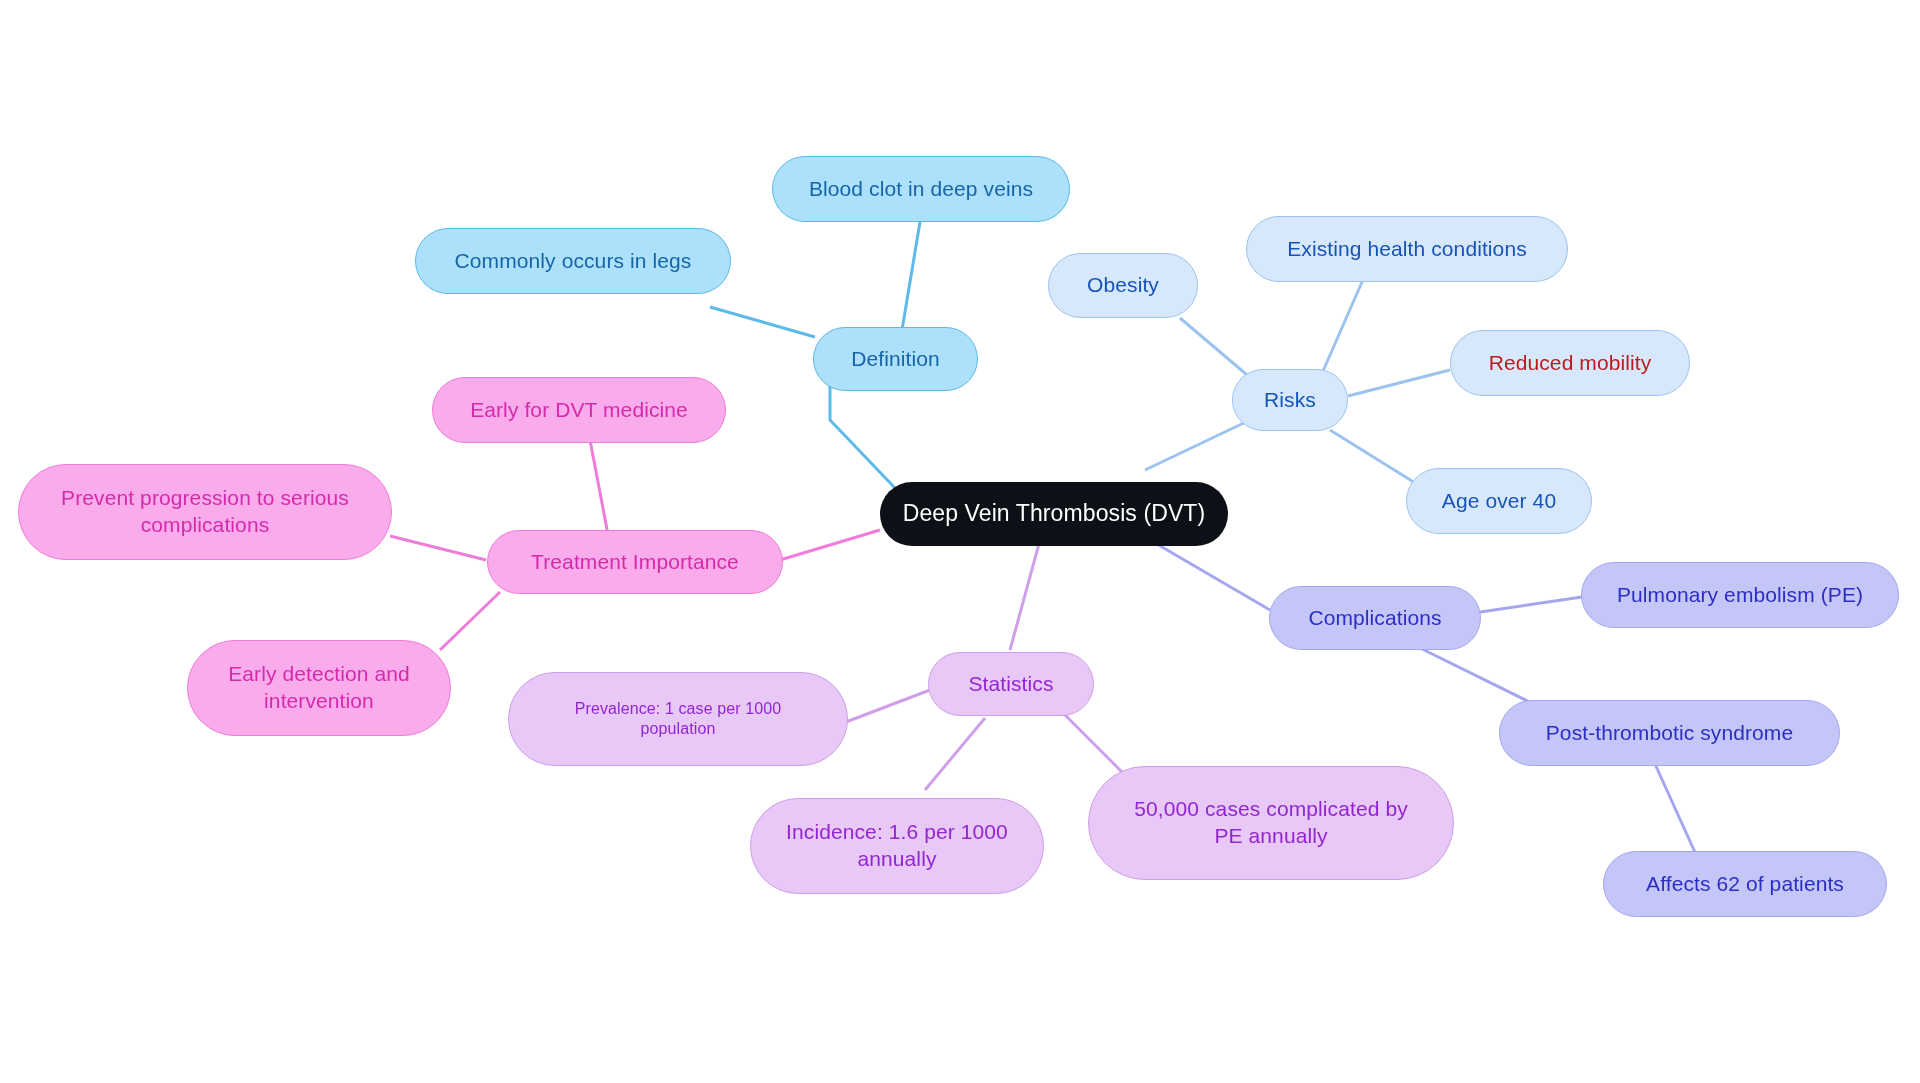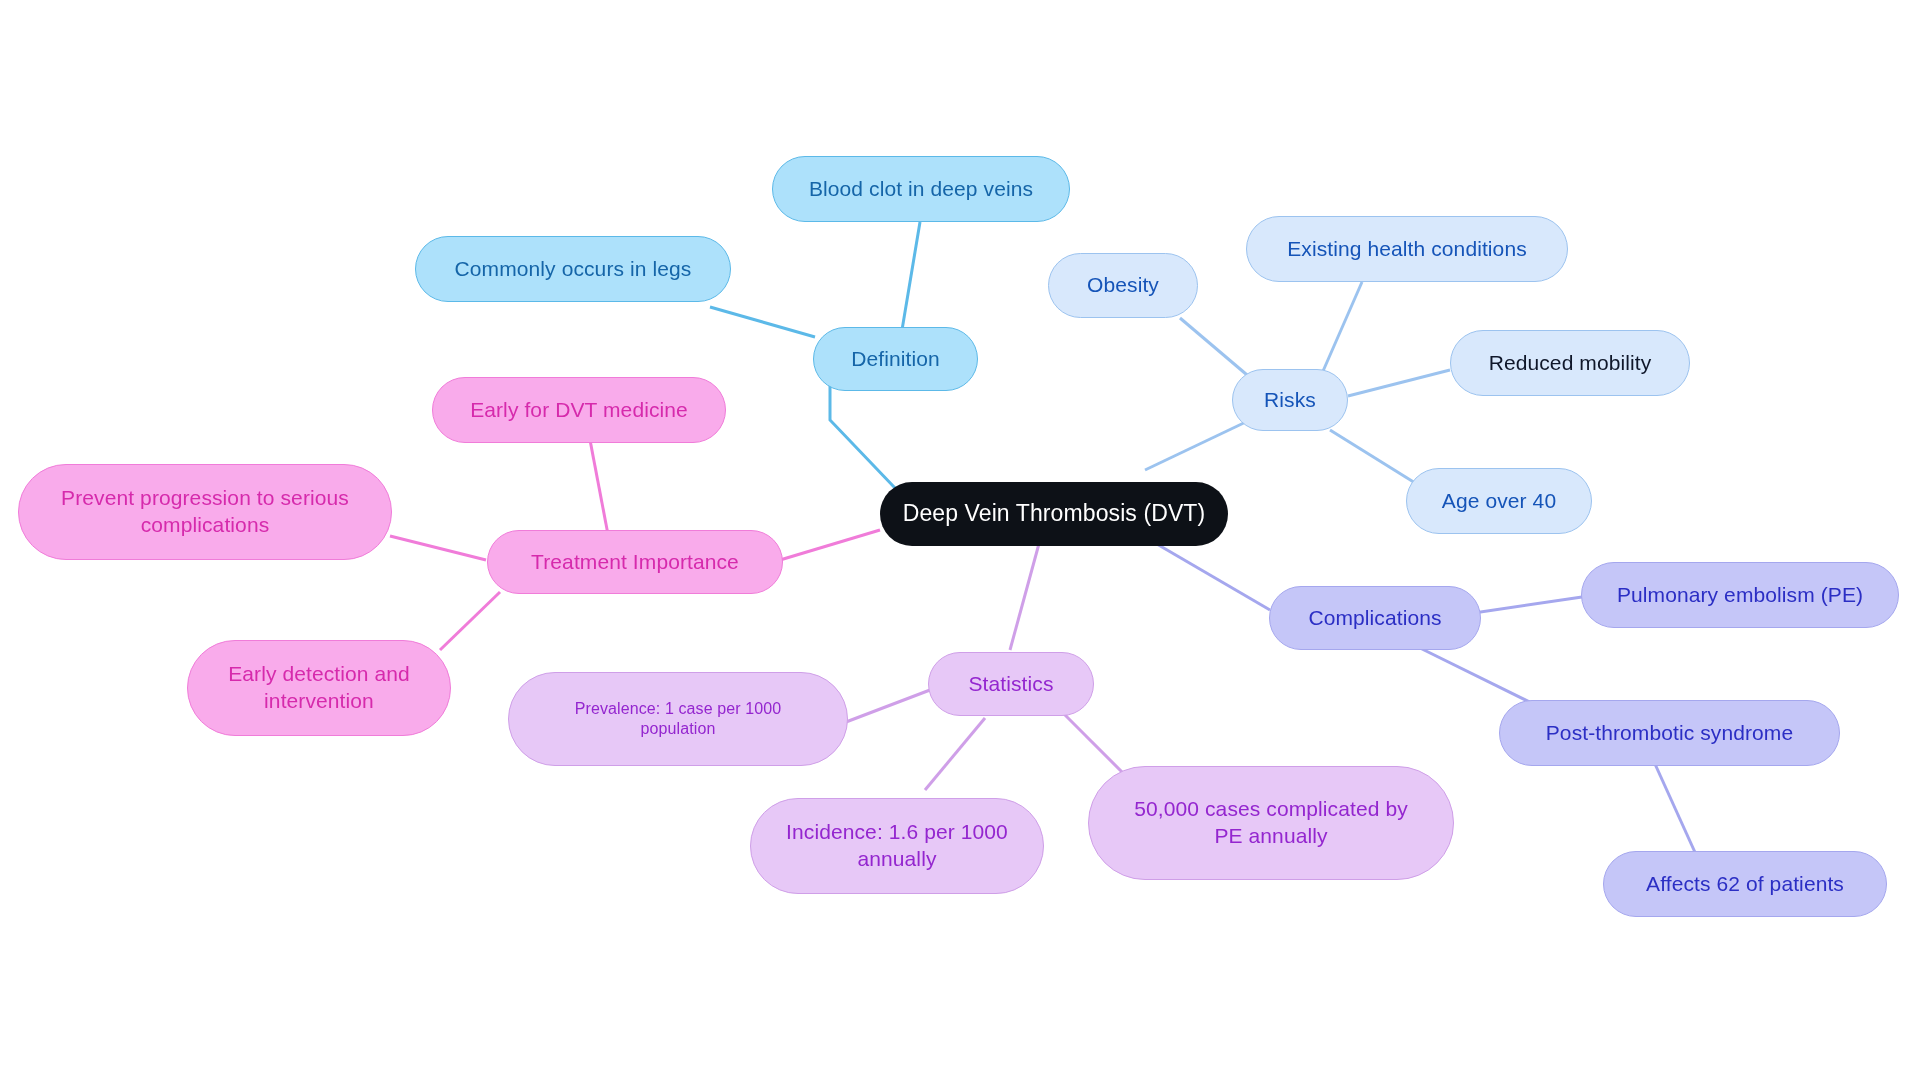--- a/index.html
+++ b/index.html
@@ -97,29 +97,29 @@
 
     <path d="M 500 592 L 440 650" fill="none" stroke="#f07cd9" stroke-width="3"></path>
   </svg>
 
   <div class="node node-root" style="left:880px; top:482px; width:348px; height:64px; background:#0d1117; color:#ffffff; font-size:23px;">Deep Vein Thrombosis (DVT)</div>
 
   <div class="node" style="left:813px; top:327px; width:165px; height:64px; background:#ade1fb; border-color:#5cb9e8; color:#1565a8; font-size:21px;">Definition</div>
 
   <div class="node" style="left:772px; top:156px; width:298px; height:66px; background:#ade1fb; border-color:#5cb9e8; color:#1565a8; font-size:21px;">Blood clot in deep veins</div>
 
-  <div class="node" style="left:415px; top:236px; width:316px; height:66px; background:#ade1fb; border-color:#5cb9e8; color:#1565a8; font-size:21px;">Commonly occurs in legs</div>
+  <div class="node" style="left:415px; top:228px; width:316px; height:66px; background:#ade1fb; border-color:#5cb9e8; color:#1565a8; font-size:21px;">Commonly occurs in legs</div>
 
   <div class="node" style="left:1232px; top:369px; width:116px; height:62px; background:#d8e8fc; border-color:#9cc3ef; color:#1554b8; font-size:21px;">Risks</div>
 
   <div class="node" style="left:1048px; top:253px; width:150px; height:65px; background:#d8e8fc; border-color:#9cc3ef; color:#1554b8; font-size:21px;">Obesity</div>
 
   <div class="node" style="left:1246px; top:216px; width:322px; height:66px; background:#d8e8fc; border-color:#9cc3ef; color:#1554b8; font-size:21px;">Existing health conditions</div>
 
-  <div class="node" style="left:1450px; top:330px; width:240px; height:66px; background:#d8e8fc; border-color:#9cc3ef; color:#0f172a; font-size:21px;">Reduced mobility</div>
+  <div class="node" style="left:1450px; top:330px; width:240px; height:66px; background:#d8e8fc; border-color:#9cc3ef; color:#b91c1c; font-size:21px;">Reduced mobility</div>
 
   <div class="node" style="left:1406px; top:468px; width:186px; height:66px; background:#d8e8fc; border-color:#9cc3ef; color:#1554b8; font-size:21px;">Age over 40</div>
 
   <div class="node" style="left:1269px; top:586px; width:212px; height:64px; background:#c5c6f8; border-color:#a5a7ee; color:#2b2ec4; font-size:21px;">Complications</div>
 
   <div class="node" style="left:1581px; top:562px; width:318px; height:66px; background:#c5c6f8; border-color:#a5a7ee; color:#2b2ec4; font-size:21px;">Pulmonary embolism (PE)</div>
 
   <div class="node" style="left:1499px; top:700px; width:341px; height:66px; background:#c5c6f8; border-color:#a5a7ee; color:#2b2ec4; font-size:21px;">Post-thrombotic syndrome</div>
 
   <div class="node" style="left:1603px; top:851px; width:284px; height:66px; background:#c5c6f8; border-color:#a5a7ee; color:#2b2ec4; font-size:21px;">Affects 62 of patients</div>

